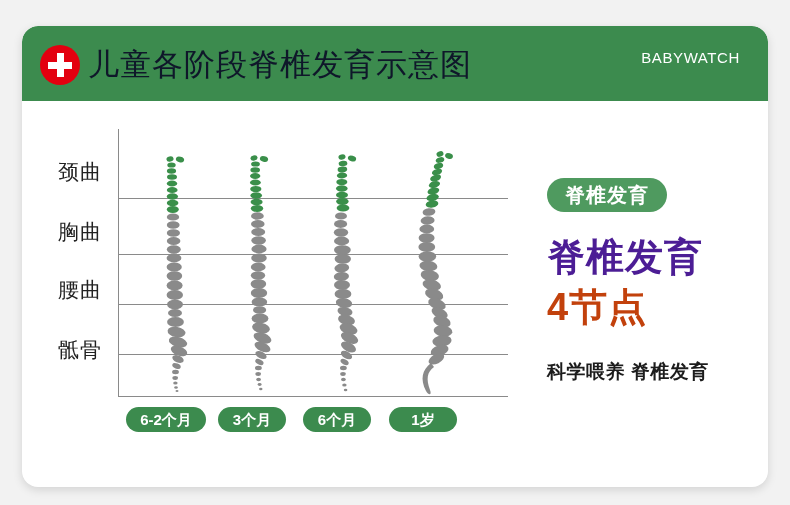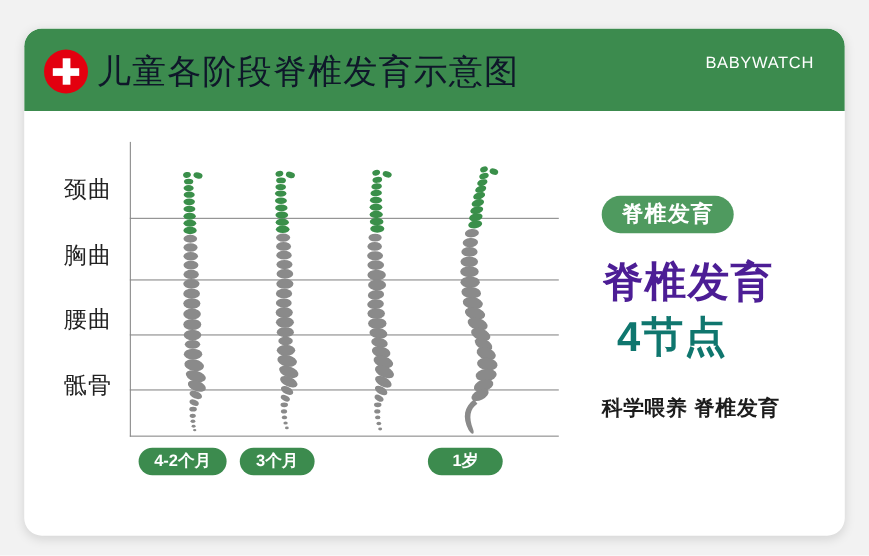--- a/index.html
+++ b/index.html
@@ -190,26 +190,26 @@
     top: 133px;
     font-size: 38px;
     line-height: 46px;
     font-weight: bold;
     color: #4c1d95;
     letter-spacing: 1px;
     white-space: nowrap;
   }
   .side-h2 {
     position: absolute;
-    left: 34px;
+    left: 20px;
     top: 183px;
     font-size: 38px;
     line-height: 46px;
     font-weight: bold;
-    color: #0f766e;
+    color: #c2410c;
     letter-spacing: 1px;
     white-space: nowrap;
   }
   .side-sub {
     position: absolute;
     left: 20px;
     top: 258px;
     font-size: 19px;
     line-height: 26px;
     font-weight: bold;
@@ -419,22 +419,23 @@
               <ellipse cx="47" cy="212" rx="9.6" ry="5.6" transform="rotate(-6 47 212)"></ellipse>
               <ellipse cx="44.6" cy="221.5" rx="9.2" ry="5.2" transform="rotate(-18 44.6 221.5)"></ellipse>
               <ellipse cx="41.4" cy="230" rx="8.4" ry="4.6" transform="rotate(-26 41.4 230)"></ellipse>
               <path d="M36 234 C 27 241, 25 250, 31 262 C 34 267, 37 266, 35 261 C 31 250, 32 243, 39 238 Z"></path>
             </g>
           </svg>
         </div>
       </div>
 
       <div class="xlabels">
-        <div class="pill" style="left:8px;width:80px">4-2个月</div>
+        <div class="pill" style="left:8px;width:80px">6-2个月</div>
         <div class="pill" style="left:100px;width:68px">3个月</div>
+        <div class="pill" style="left:185px;width:68px">6个月</div>
         <div class="pill" style="left:271px;width:68px">1岁</div>
       </div>
     </div>
 
     <div class="side">
       <div class="side-badge">脊椎发育</div>
       <div class="side-h1">脊椎发育</div>
       <div class="side-h2">4节点</div>
       <div class="side-sub">科学喂养  脊椎发育</div>
     </div>

